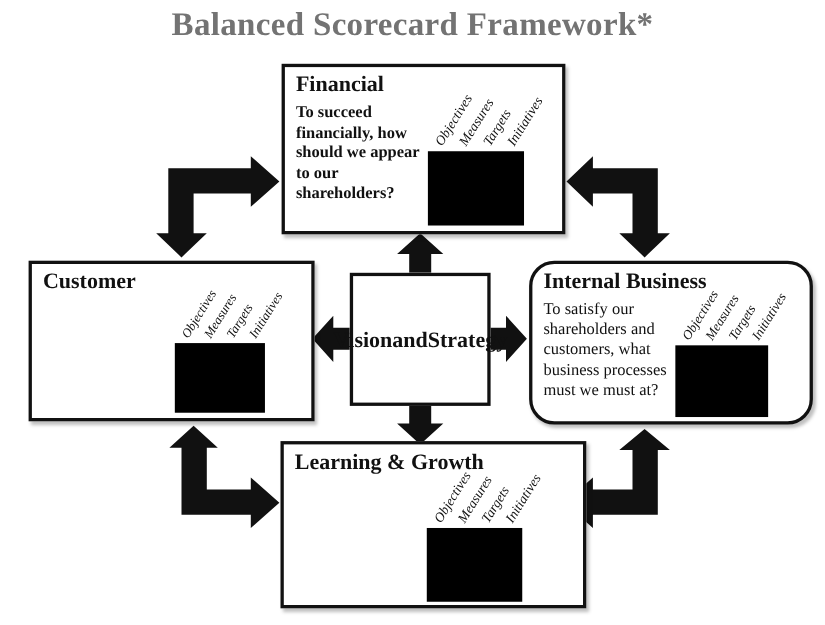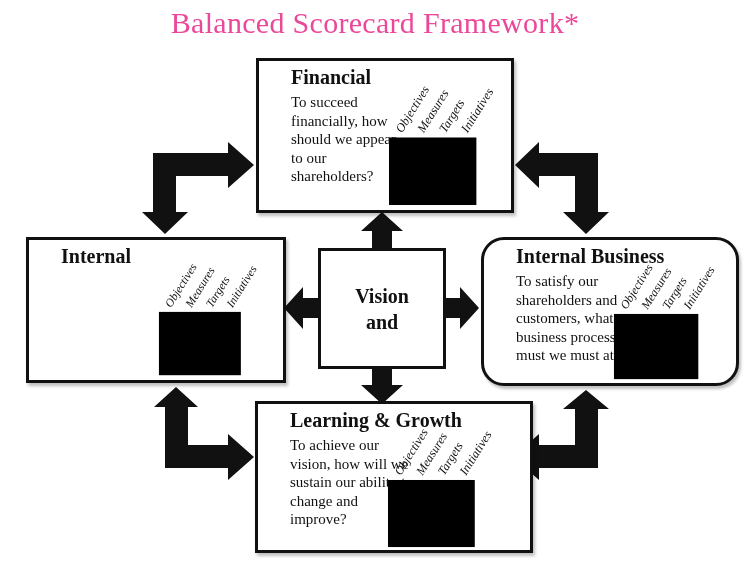--- a/index.html
+++ b/index.html
@@ -11,52 +11,51 @@
     font-family: "Liberation Serif", serif;
     color: #111111;
     overflow: hidden;
   }
   .page-title {
     position: absolute;
     top: 6px; left: 0; right: 0;
     margin: 0;
     text-align: center;
     font-size: 30px;
-    font-weight: normal;
+    font-weight: bold;
     letter-spacing: 0.3px;
-    color: #ec4899;
+    color: #737373;
   }
   .arrows { position: absolute; left: 0; top: 0; }
   .arrows polygon { fill: #111111; }
 
   .pbox {
     position: absolute;
     box-sizing: border-box;
     background: #ffffff;
     border: 3px solid #111111;
     box-shadow: 2px 3px 3px rgba(0,0,0,0.25);
-    padding-left: 22px;
   }
   .pbox-financial { left: 256px; top: 58px;  width: 258px; height: 155px; }
   .pbox-customer  { left: 26px;  top: 237px; width: 260px; height: 146px; }
   .pbox-internal  { left: 481px; top: 237px; width: 258px; height: 149px; border-radius: 23px; }
   .pbox-learning  { left: 255px; top: 401px; width: 278px; height: 152px; }
 
   .ptitle {
     margin: 5px 0 0 10px;
     font-size: 20px;
     font-weight: bold;
     line-height: 1.1;
   }
   .pquestion {
     margin: 5px 0 0 10px;
     font-size: 15px;
     line-height: 1.24;
   }
-  .pbox-financial .pquestion { width: 114px; }
+  .pbox-financial .pquestion { width: 114px; font-weight: bold; }
   .pbox-customer  .pquestion { width: 120px; }
   .pbox-internal  .pquestion { width: 124px; }
   .pbox-learning  .pquestion { width: 128px; }
 
   .scorecard { position: absolute; top: 3px; left: 129px; }
   .pbox-financial .scorecard { height: 144px; }
   .pbox-customer  .scorecard { height: 135px; }
   .pbox-internal  .scorecard { height: 139px; }
   .pbox-learning  .scorecard { height: 143px; }
   .scorecard text.col {
@@ -67,21 +66,20 @@
   }
 
   .center-box {
     position: absolute;
     box-sizing: border-box;
     left: 318px; top: 248px;
     width: 128px; height: 121px;
     background: #ffffff;
     border: 3px solid #111111;
     display: flex;
-    flex-direction: column;
     justify-content: center;
     align-items: center;
     text-align: center;
     font-size: 20px;
     font-weight: bold;
     line-height: 1.3;
   }
 </style>
 </head>
 <body>
@@ -127,21 +125,21 @@
     <svg class="scorecard" viewBox="0 0 137 145">
       <use href="#scorecard-lines"></use>
       <text class="col" transform="translate(14,70) rotate(-58)">Objectives</text>
       <text class="col" transform="translate(36,70) rotate(-58)">Measures</text>
       <text class="col" transform="translate(58,70) rotate(-58)">Targets</text>
       <text class="col" transform="translate(80,70) rotate(-58)">Initiatives</text>
     </svg>
   </div>
 
   <div class="pbox pbox-customer">
-    <div class="ptitle">Internal</div>
+    <div class="ptitle">Customer</div>
     <svg class="scorecard" viewBox="0 0 137 145">
       <use href="#scorecard-lines"></use>
       <text class="col" transform="translate(14,70) rotate(-58)">Objectives</text>
       <text class="col" transform="translate(36,70) rotate(-58)">Measures</text>
       <text class="col" transform="translate(58,70) rotate(-58)">Targets</text>
       <text class="col" transform="translate(80,70) rotate(-58)">Initiatives</text>
     </svg>
   </div>
 
   <div class="pbox pbox-internal">
@@ -151,28 +149,28 @@
       <use href="#scorecard-lines"></use>
       <text class="col" transform="translate(14,70) rotate(-58)">Objectives</text>
       <text class="col" transform="translate(36,70) rotate(-58)">Measures</text>
       <text class="col" transform="translate(58,70) rotate(-58)">Targets</text>
       <text class="col" transform="translate(80,70) rotate(-58)">Initiatives</text>
     </svg>
   </div>
 
   <div class="pbox pbox-learning">
     <div class="ptitle">Learning &amp; Growth</div>
-    <div class="pquestion">To achieve our vision, how will we sustain our ability to change and improve?</div>
     <svg class="scorecard" viewBox="0 0 137 145">
       <use href="#scorecard-lines"></use>
       <text class="col" transform="translate(14,70) rotate(-58)">Objectives</text>
       <text class="col" transform="translate(36,70) rotate(-58)">Measures</text>
       <text class="col" transform="translate(58,70) rotate(-58)">Targets</text>
       <text class="col" transform="translate(80,70) rotate(-58)">Initiatives</text>
     </svg>
   </div>
 
   <div class="center-box">
     <span>Vision</span>
     <span>and</span>
+    <span>Strategy</span>
   </div>
 
 </div>
 
 </body></html>

